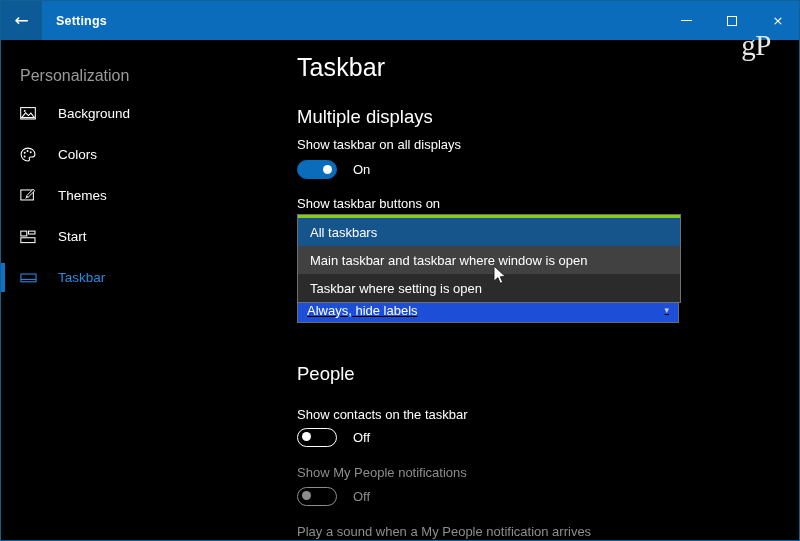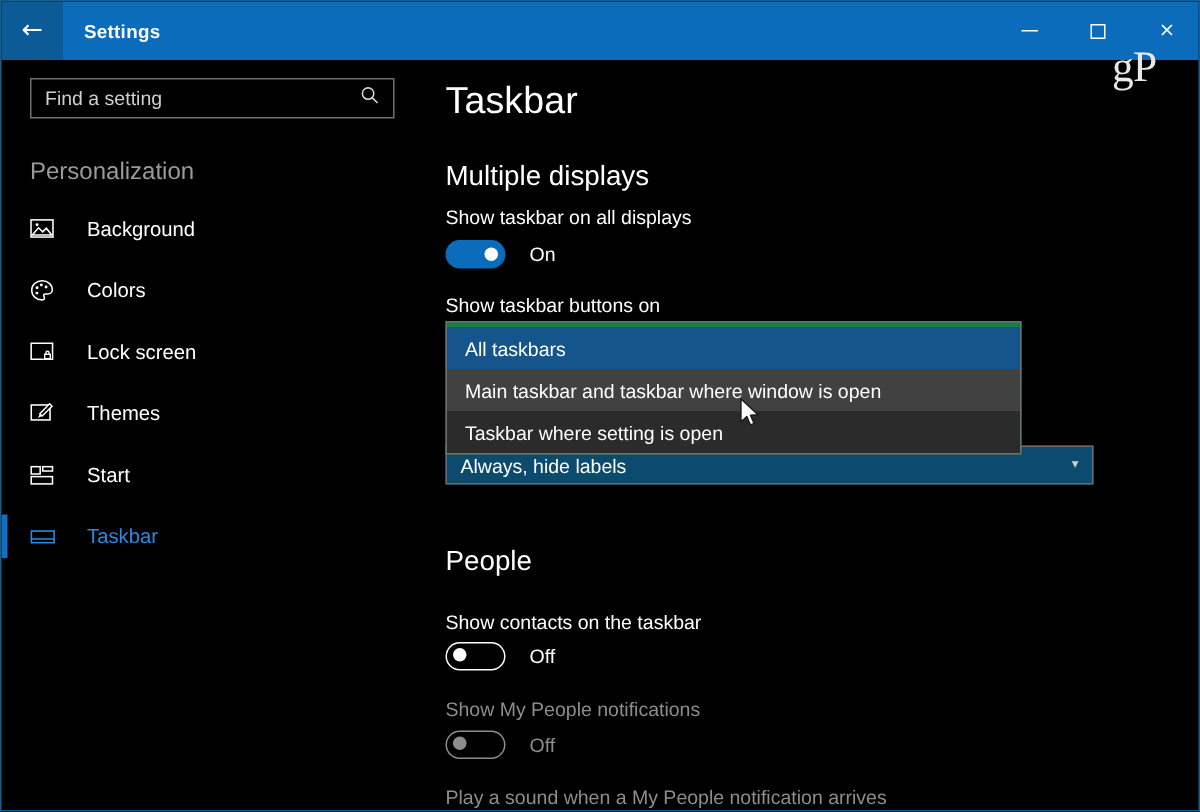--- a/index.html
+++ b/index.html
@@ -269,49 +269,50 @@
     font-size: 13px;
     padding-left: 16px;
   }
   .toggle-state.dim { color: #8d8d8d; }
 
   
   .combo {
     position: absolute;
     left: 296px;
     top: 296px;
-    width: 432px;
+    width: 382px;
     height: 26px;
-    background: #0c4a6e;
+    background: #1d4ed8;
     border: 1px solid #6b6b6b;
     box-sizing: border-box;
     display: flex;
     align-items: center;
     z-index: 1;
+    text-decoration: underline;
   }
   .combo-text {
     color: #ffffff;
     font-size: 13px;
     padding-left: 9px;
   }
   .combo-chevron {
     margin-left: auto;
     margin-right: 9px;
     color: #cfcfcf;
     font-size: 9px;
     font-family: "DejaVu Sans", sans-serif;
   }
 
   
   .flyout {
     position: absolute;
     left: 296px;
     top: 213px;
     width: 384px;
-    background: #15803d;
+    background: #84cc16;
     border: 1px solid #6f6f6f;
     box-sizing: border-box;
     z-index: 5;
     padding: 3px 0 0 0;
   }
   .flyout-item {
     height: 28px;
     display: flex;
     align-items: center;
     color: #ffffff;
@@ -354,29 +355,20 @@
         <span>×</span>
       </div>
     </div>
   </div>
 
   <div class="watermark">gP</div>
 
   <div class="sidebar">
 
 
-    <div class="search-wrap">
-      <input class="search-input" type="text" placeholder="Find a setting" style="">
-      <span class="search-icon">
-        <svg width="13" height="13" viewBox="0 0 14 14">
-          <circle cx="5.8" cy="5.8" r="4.1" fill="none" stroke="#d8d8d8" stroke-width="1.1"></circle>
-          <line x1="8.9" y1="8.9" x2="12.6" y2="12.6" stroke="#d8d8d8" stroke-width="1.1"></line>
-        </svg>
-      </span>
-    </div>
 
     <div class="section-label">Personalization</div>
 
     <div class="nav-list">
 
       <div class="nav-item">
         <span class="nav-ico">
           <svg width="16" height="15" viewBox="0 0 17 16">
             <rect x="0.7" y="1.7" width="15.6" height="12.2" fill="none" stroke="currentColor" stroke-width="1.1"></rect>
             <path d="M1.6 12.4 L6 7.3 L9 10.2 L11.6 7.6 L15.4 12.4 Z" fill="none" stroke="currentColor" stroke-width="1.1"></path>
@@ -392,31 +384,20 @@
             <path d="M8.5 1.2 C4.4 1.2 1.2 4.2 1.2 8 C1.2 11.8 4.4 14.8 8.5 14.8 C9.6 14.8 10.2 14.2 10.2 13.4 C10.2 12.7 9.7 12.3 9.7 11.7 C9.7 11 10.3 10.6 11 10.6 L12.6 10.6 C14.4 10.6 15.8 9.3 15.8 7.6 C15.8 4.1 12.6 1.2 8.5 1.2 Z" fill="none" stroke="currentColor" stroke-width="1.1"></path>
             <circle cx="5" cy="6.2" r="1.05" fill="currentColor"></circle>
             <circle cx="8" cy="4.3" r="1.05" fill="currentColor"></circle>
             <circle cx="11.4" cy="5.6" r="1.05" fill="currentColor"></circle>
             <circle cx="4.9" cy="10" r="1.05" fill="currentColor"></circle>
           </svg>
         </span>
         <span class="nav-label">Colors</span>
       </div>
 
-      <div class="nav-item">
-        <span class="nav-ico">
-          <svg width="16" height="15" viewBox="0 0 17 16">
-            <path d="M0.8 2 L16 2 L16 13.3 L0.8 13.3 Z" fill="none" stroke="currentColor" stroke-width="1.1"></path>
-            <rect x="9.6" y="8.6" width="5.6" height="4.6" fill="#000"></rect>
-            <rect x="10.4" y="9.8" width="4" height="3.1" fill="none" stroke="currentColor" stroke-width="1"></rect>
-            <path d="M11.3 9.8 L11.3 8.7 A1.1 1.1 0 0 1 13.5 8.7 L13.5 9.8" fill="none" stroke="currentColor" stroke-width="1"></path>
-          </svg>
-        </span>
-        <span class="nav-label">Lock screen</span>
-      </div>
 
       <div class="nav-item">
         <span class="nav-ico">
           <svg width="16" height="16" viewBox="0 0 17 17">
             <rect x="0.9" y="2.1" width="13.3" height="10.6" fill="none" stroke="currentColor" stroke-width="1.1"></rect>
             <path d="M13.9 1.3 L7 8.3 L8.6 9.9 L15.6 3 Z" fill="#000" stroke="currentColor" stroke-width="1.05"></path>
             <path d="M7 8.3 L5.6 11.3 L8.6 9.9 Z" fill="currentColor"></path>
           </svg>
         </span>
         <span class="nav-label">Themes</span>

